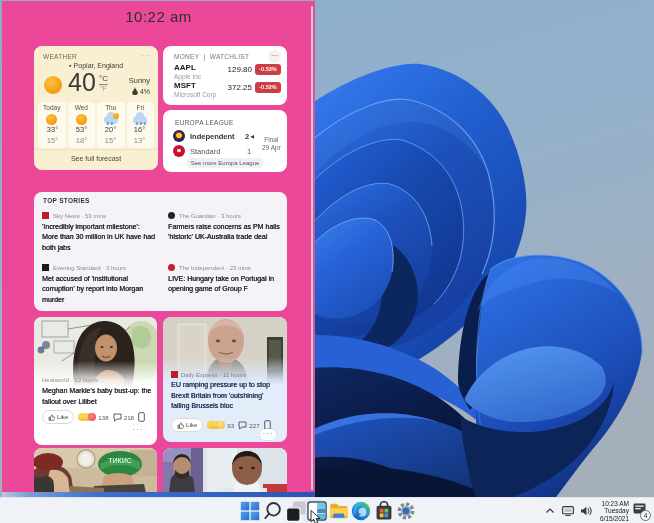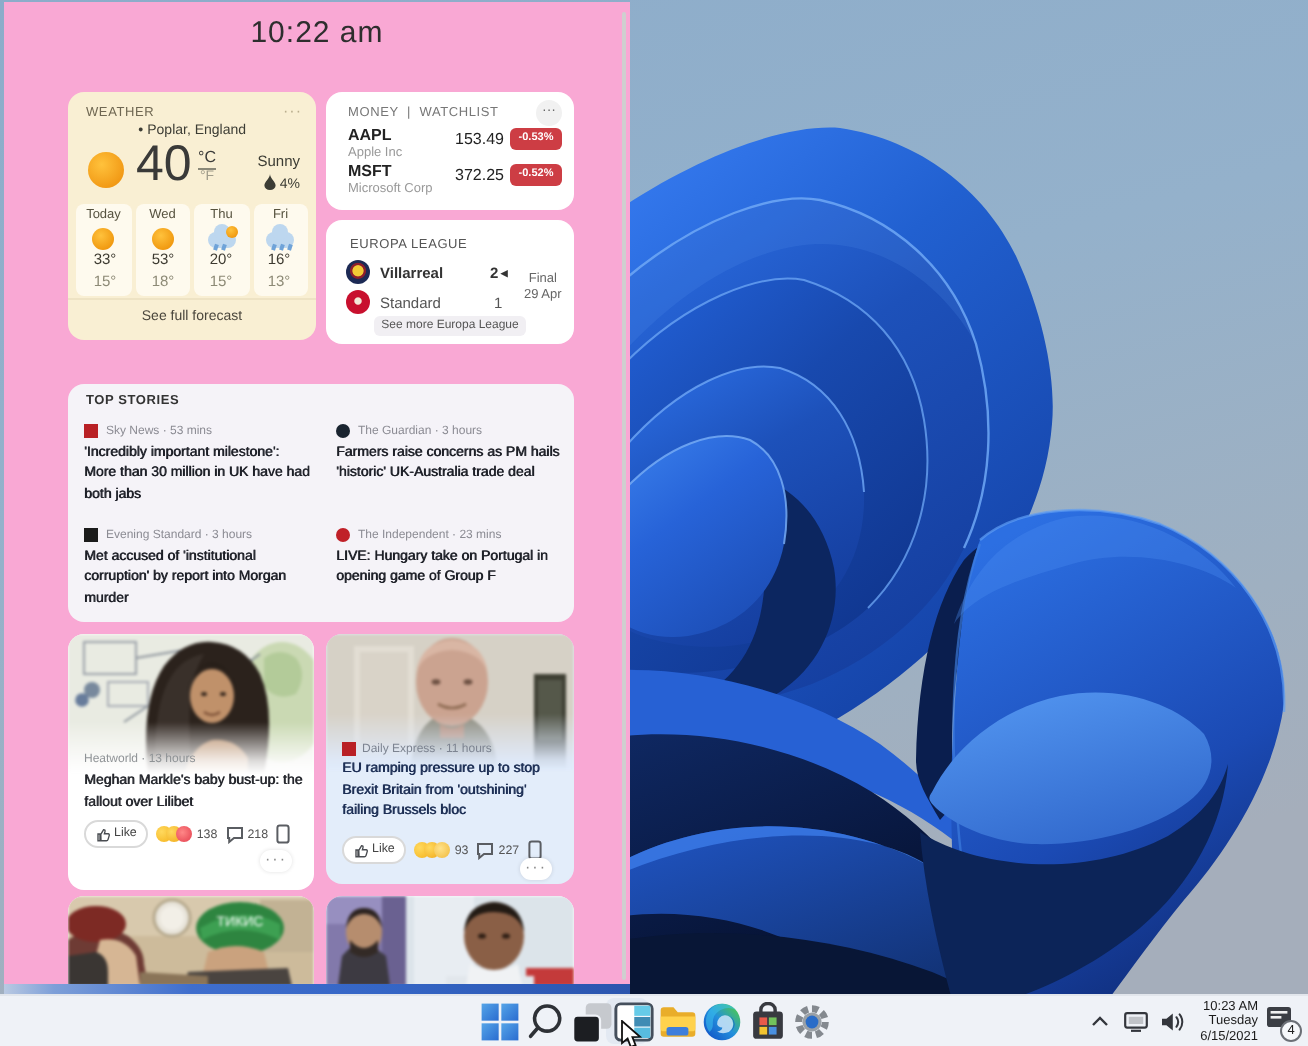--- a/index.html
+++ b/index.html
@@ -1,21 +1,21 @@
 <!DOCTYPE html>
 <html><head>
 <meta charset="utf-8">
 <style>
   html,body{margin:0;padding:0;}
   body{width:654px;height:523px;overflow:hidden;position:relative;
        font-family:"Liberation Sans",sans-serif;background:#8fb0cd;}
   .abs{position:absolute;}
   #wall{left:0;top:0;width:654px;height:523px;}
   
-  #panel{left:2px;top:1px;width:313px;height:496px;background:#f9a8d4;}
+  #panel{left:2px;top:1px;width:313px;height:496px;background:#ec4899;}
   #ptime{left:0;top:7px;width:313px;text-align:center;color:#2e2e2e;
          font-size:15px;letter-spacing:.5px;}
   .card{position:absolute;border-radius:8px;background:#fff;overflow:hidden;}
   
   #wx{left:32px;top:45px;width:124px;height:124px;background:#f9efd3;}
   .wxlbl{position:absolute;left:9px;top:7px;font-size:6.5px;color:#6f6752;letter-spacing:.3px;}
   
   #money{left:161px;top:45px;width:124px;height:59px;}
   
   #euro{left:161px;top:109px;width:124px;height:62px;}
@@ -214,32 +214,32 @@
     </div>
     <div class="abs" style="left:0;top:103px;width:100%;border-top:1px solid #eee3c4;"></div>
     <div class="abs" style="left:0;top:109px;width:100%;text-align:center;font-size:7px;color:#4a463c;">See full forecast</div>
   </div>
 
   <div id="money" class="card">
     <div class="wxlbl" style="color:#777;left:11px;">MONEY&nbsp; |&nbsp; WATCHLIST</div>
     <div class="abs" style="right:6px;top:4px;width:13px;height:13px;border-radius:50%;background:#f1f1f1;color:#666;font-size:7px;text-align:center;line-height:12px;">···</div>
     <div class="abs tick" style="left:11px;top:17px;">AAPL</div>
     <div class="abs sub" style="left:11px;top:27px;">Apple Inc</div>
-    <div class="abs prc" style="right:35px;top:19px;">153.49</div>
+    <div class="abs prc" style="right:35px;top:19px;">129.80</div>
     <div class="abs badge" style="top:18px;">-0.53%</div>
     <div class="abs tick" style="left:11px;top:35px;">MSFT</div>
     <div class="abs sub" style="left:11px;top:45px;">Microsoft Corp</div>
     <div class="abs prc" style="right:35px;top:37px;">372.25</div>
     <div class="abs badge" style="top:36px;">-0.52%</div>
   </div>
 
   <div id="euro" class="card">
     <div class="wxlbl" style="color:#555;left:12px;top:9px;">EUROPA LEAGUE</div>
     <div class="abs" style="left:10px;top:20px;width:12px;height:12px;border-radius:50%;background:radial-gradient(circle at 50% 45%,#f2ca35 0 2.6px,#8d1f2c 3px 3.8px,#1c2a55 4.2px 100%);"></div>
-    <div class="abs" style="left:27px;top:22px;font-size:7.5px;font-weight:bold;color:#333;">Villarreal</div>
+    <div class="abs" style="left:27px;top:22px;font-size:7.5px;font-weight:bold;color:#333;">Independent</div>
     <div class="abs" style="left:82px;top:22px;font-size:7.5px;font-weight:bold;color:#333;">2<span style="font-size:4.5px;vertical-align:1px;"> ◀</span></div>
     <div class="abs" style="left:10px;top:35px;width:12px;height:12px;border-radius:50%;background:radial-gradient(circle at 50% 46%,#f3e9d8 0 1.6px,#c8102e 2.1px 100%);"></div>
     <div class="abs" style="left:27px;top:37px;font-size:7.5px;color:#555;">Standard</div>
     <div class="abs" style="left:84px;top:37px;font-size:7.5px;color:#555;">1</div>
     <div class="abs" style="left:99px;top:26px;font-size:6.5px;color:#666;text-align:center;line-height:8px;">Final<br>29 Apr</div>
     <div class="abs" style="left:24px;top:48px;width:76px;height:10px;background:#f1eff3;border-radius:3px;font-size:6px;color:#555;text-align:center;line-height:10px;">See more Europa League</div>
   </div>
 
   <div id="stories" class="card">
     <div class="wxlbl" style="color:#333;left:9px;top:5px;font-weight:bold;letter-spacing:.3px;">TOP STORIES</div>

